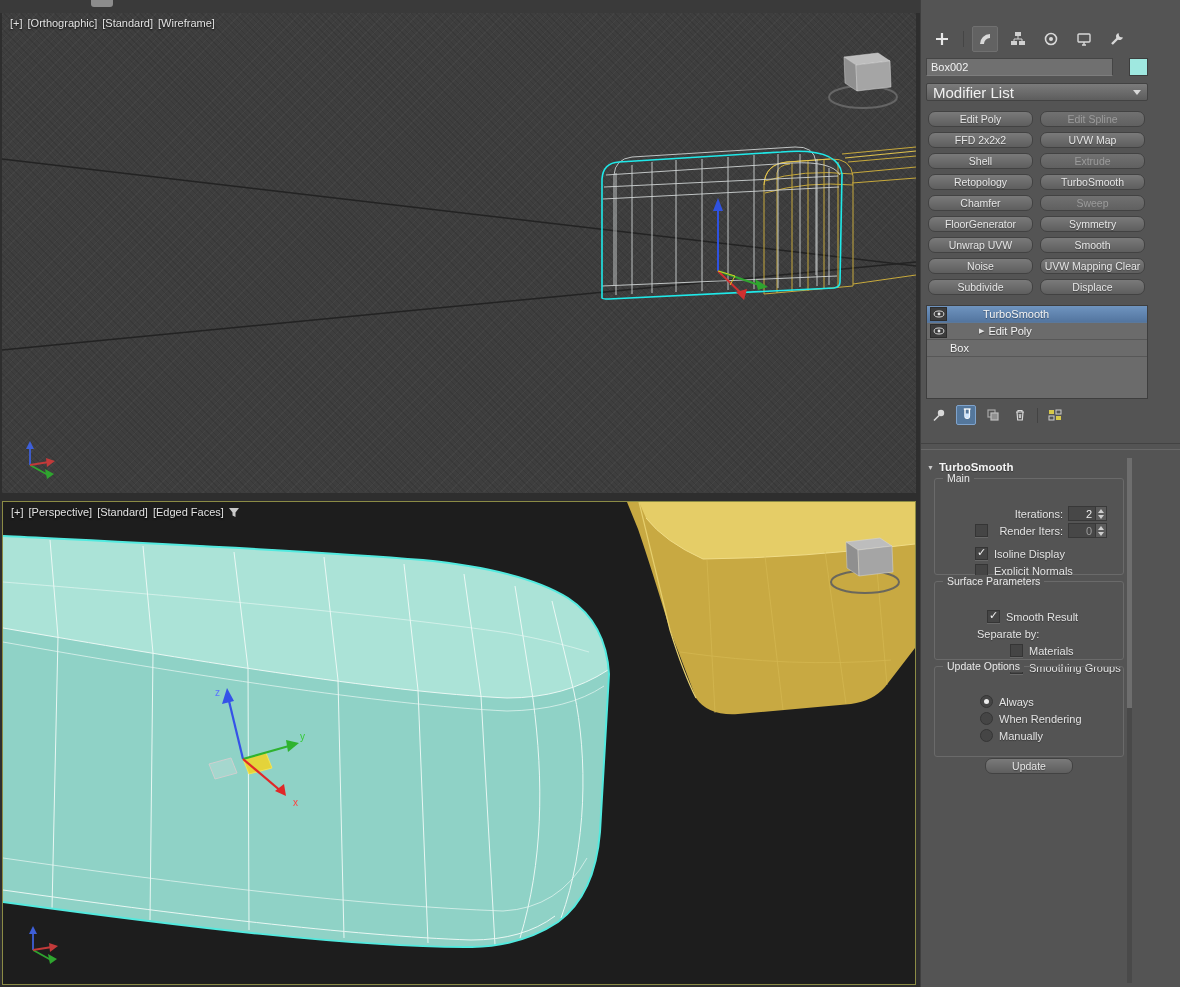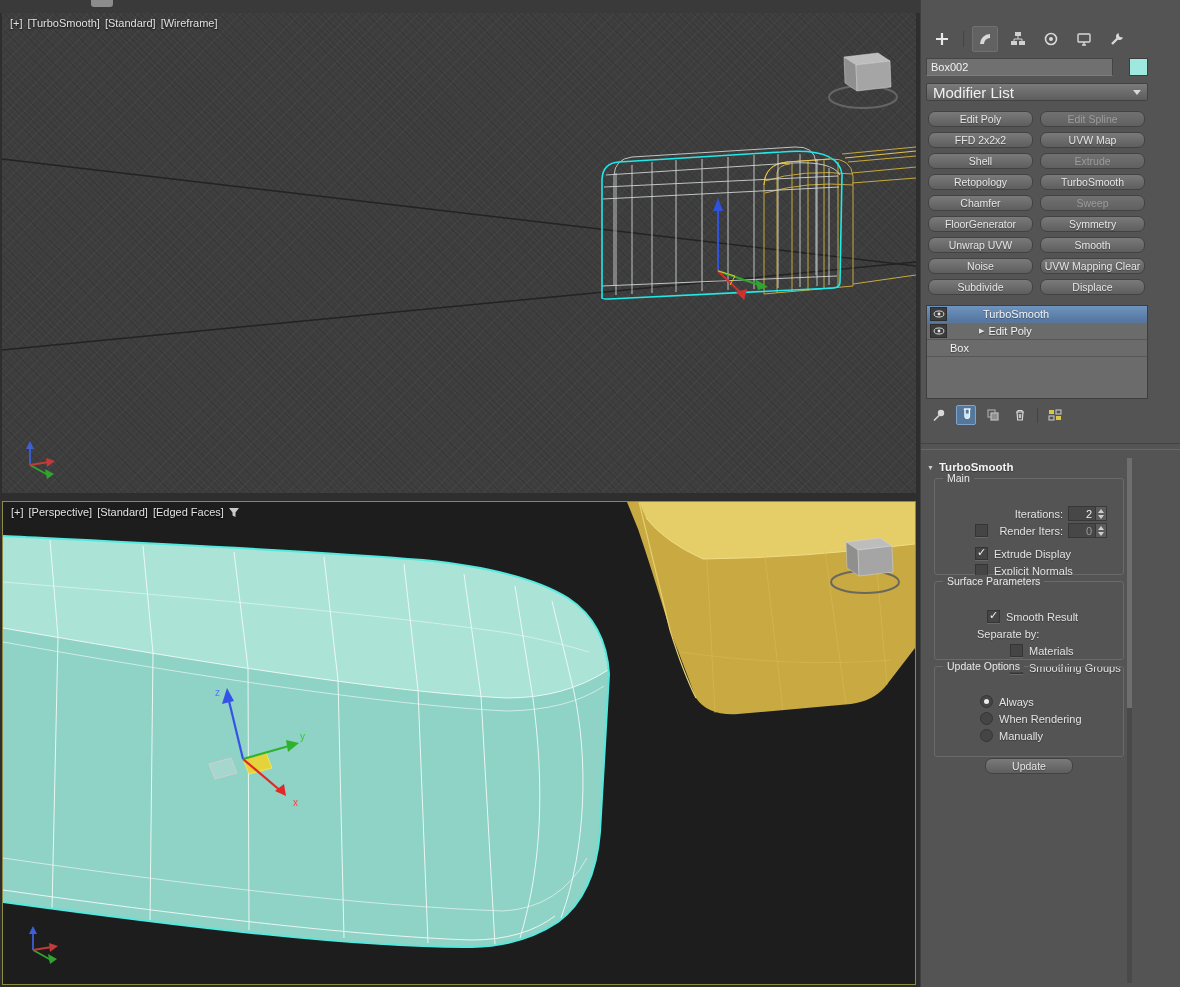--- a/index.html
+++ b/index.html
@@ -98,21 +98,21 @@
 
 <div class="app">
 
   <div class="top-strip">
     <div class="toolbar-notch"></div>
   </div>
 
   <div class="vp vp-top">
     <div class="vp-menu">
       <span>[+]</span>
-      <span>[TurboSmooth]</span>
+      <span>[Orthographic]</span>
       <span>[Standard]</span>
       <span>[Wireframe]</span>
     </div>
     <svg class="scene" width="914" height="480" viewBox="0 0 914 480">
       <g>
         <line x1="0" y1="146" x2="914" y2="253" stroke="#232323" stroke-width="1.5"></line>
         <line x1="0" y1="337" x2="914" y2="249" stroke="#232323" stroke-width="1.5"></line>
       </g>
 
       <g stroke="#C7A93C" fill="none" stroke-width="1">
@@ -435,21 +435,21 @@
           <span class="spin-arrows">
               <span class="sp-up"></span>
               <span class="sp-dn"></span>
             </span>
         </span>
       </div>
       <div class="row pl40" style="margin-top:6px;">
         <span class="cb">
             <span class="chk">✓</span>
           </span>
-        <span class="lbl">Extrude Display</span>
+        <span class="lbl">Isoline Display</span>
       </div>
       <div class="row pl40">
         <span class="cb"></span>
         <span class="lbl">Explicit Normals</span>
       </div>
     </div>
 
     <div class="group g-surface">
       <div class="group-title">Surface Parameters</div>
       <div class="row pl40 first">

